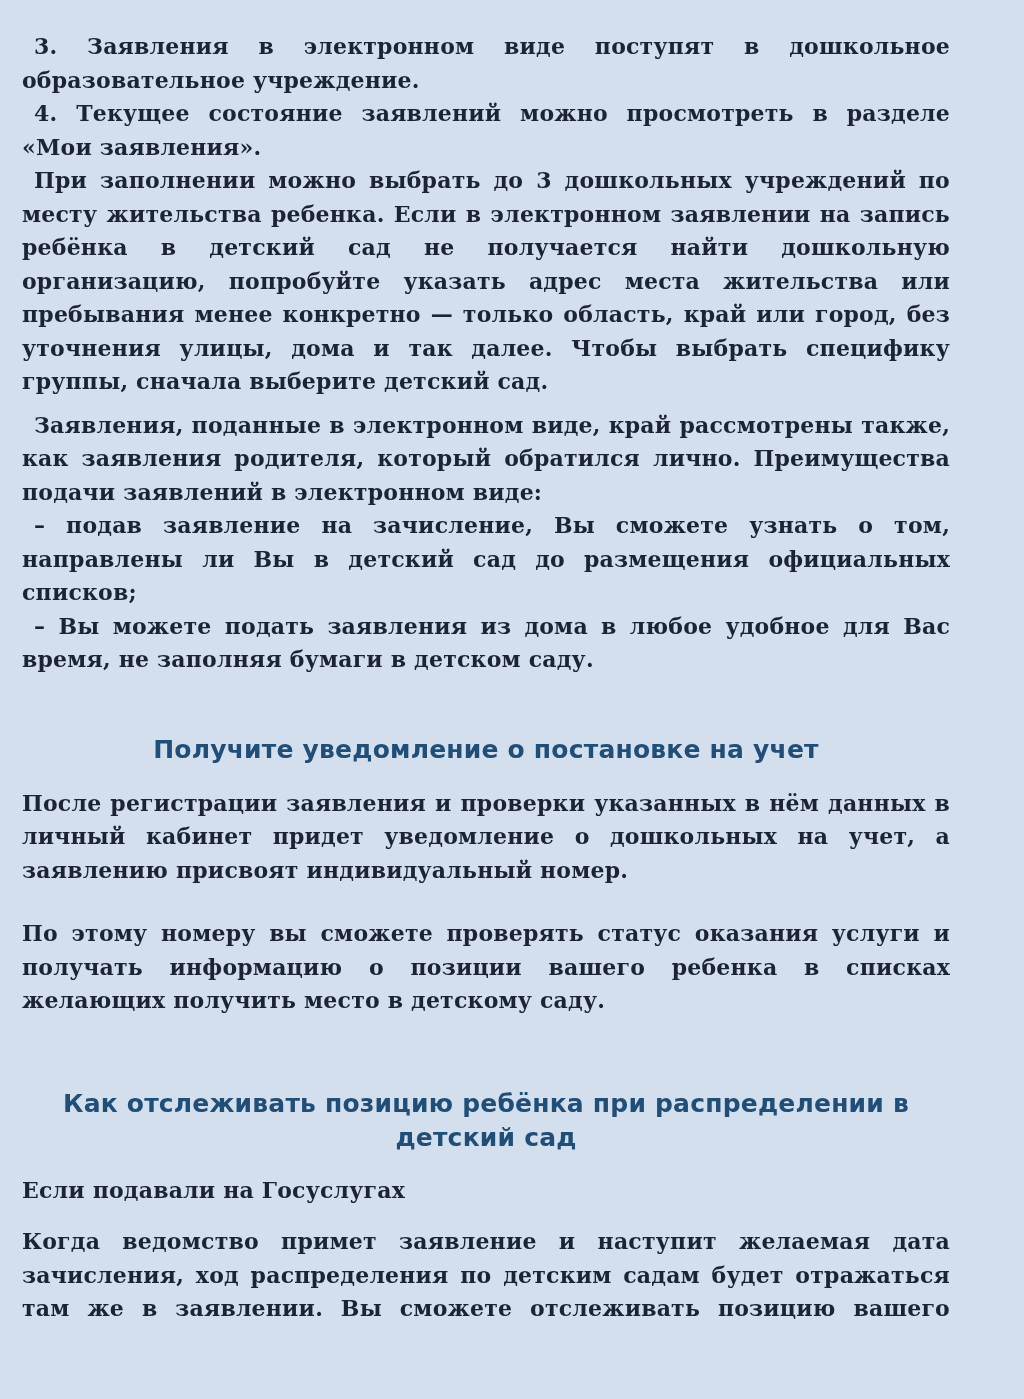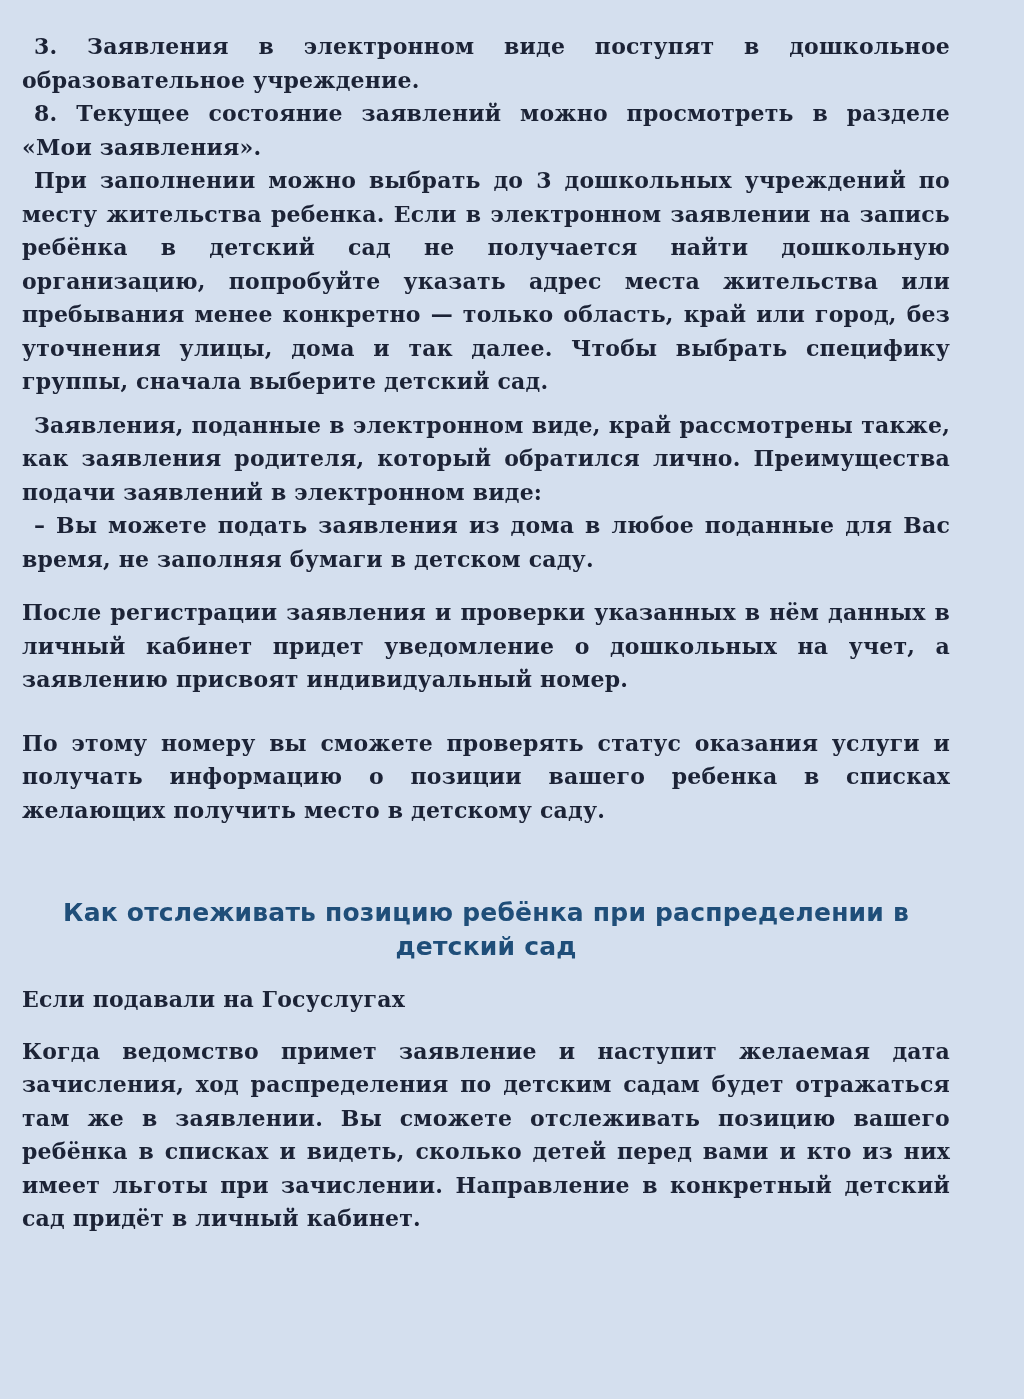--- a/index.html
+++ b/index.html
@@ -42,25 +42,27 @@
   .h-track { margin-top: 69px; }
   .p-sub { margin-top: 19px; text-align: left; }
   .p-track { margin-top: 18px; }
 </style>
 </head>
 <body>
 
 <div class="page">
 
   <p class="indent">3. Заявления в электронном виде поступят в дошкольное образовательное учреждение.</p>
-  <p class="indent">8. Текущее состояние заявлений можно просмотреть в разделе «Мои заявления».</p>
+  <p class="indent">4. Текущее состояние заявлений можно просмотреть в разделе «Мои заявления».</p>
   <p class="indent">При заполнении можно выбрать до 3 дошкольных учреждений по месту жительства ребенка. Если в электронном заявлении на запись ребёнка в детский сад не получается найти дошкольную организацию, попробуйте указать адрес места жительства или пребывания менее конкретно — только область, край или город, без уточнения улицы, дома и так далее. Чтобы выбрать специфику группы, сначала выберите детский сад.</p>
   <p class="indent sp10">Заявления, поданные в электронном виде, край рассмотрены также, как заявления родителя, который обратился лично. Преимущества подачи заявлений в электронном виде:</p>
-  <p class="indent">– Вы можете подать заявления из дома в любое поданные для Вас время, не заполняя бумаги в детском саду.</p>
+  <p class="indent">– подав заявление на зачисление, Вы сможете узнать о том, направлены ли Вы в детский сад до размещения официальных списков;</p>
+  <p class="indent">– Вы можете подать заявления из дома в любое удобное для Вас время, не заполняя бумаги в детском саду.</p>
 
+  <h2 class="sec-heading h-notify">Получите уведомление о постановке на учет</h2>
   <p class="p-after-h1a">После регистрации заявления и проверки указанных в нём данных в личный кабинет придет уведомление о дошкольных на учет, а заявлению присвоят индивидуальный номер.</p>
   <p class="p-after-h1b">По этому номеру вы сможете проверять статус оказания услуги и получать информацию о позиции вашего ребенка в списках желающих получить место в детскому саду.</p>
 
   <h2 class="sec-heading h-track">Как отслеживать позицию ребёнка при распределении в детский сад</h2>
   <p class="p-sub">Если подавали на Госуслугах</p>
   <p class="p-track">Когда ведомство примет заявление и наступит желаемая дата зачисления, ход распределения по детским садам будет отражаться там же в заявлении. Вы сможете отслеживать позицию вашего ребёнка в списках и видеть, сколько детей перед вами и кто из них имеет льготы при зачислении. Направление в конкретный детский сад придёт в личный кабинет.</p>
 
 </div>
 
 </body></html>

